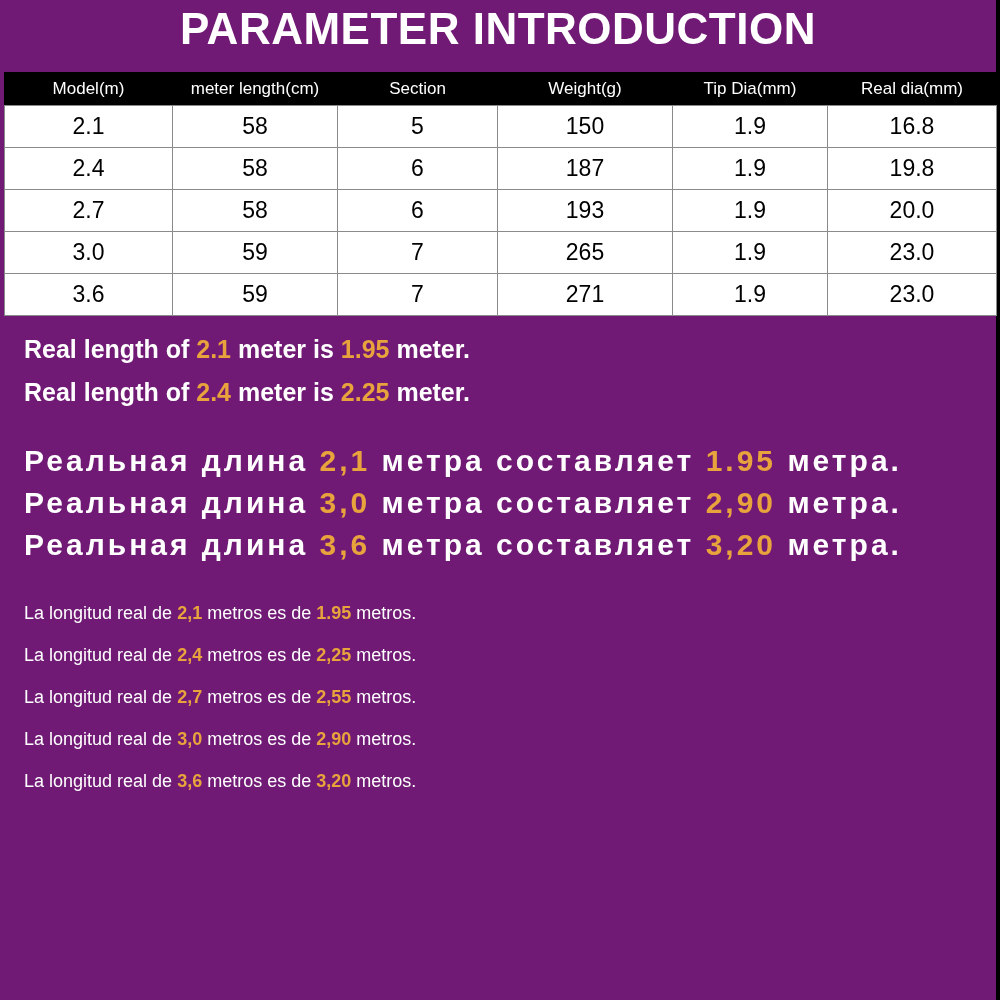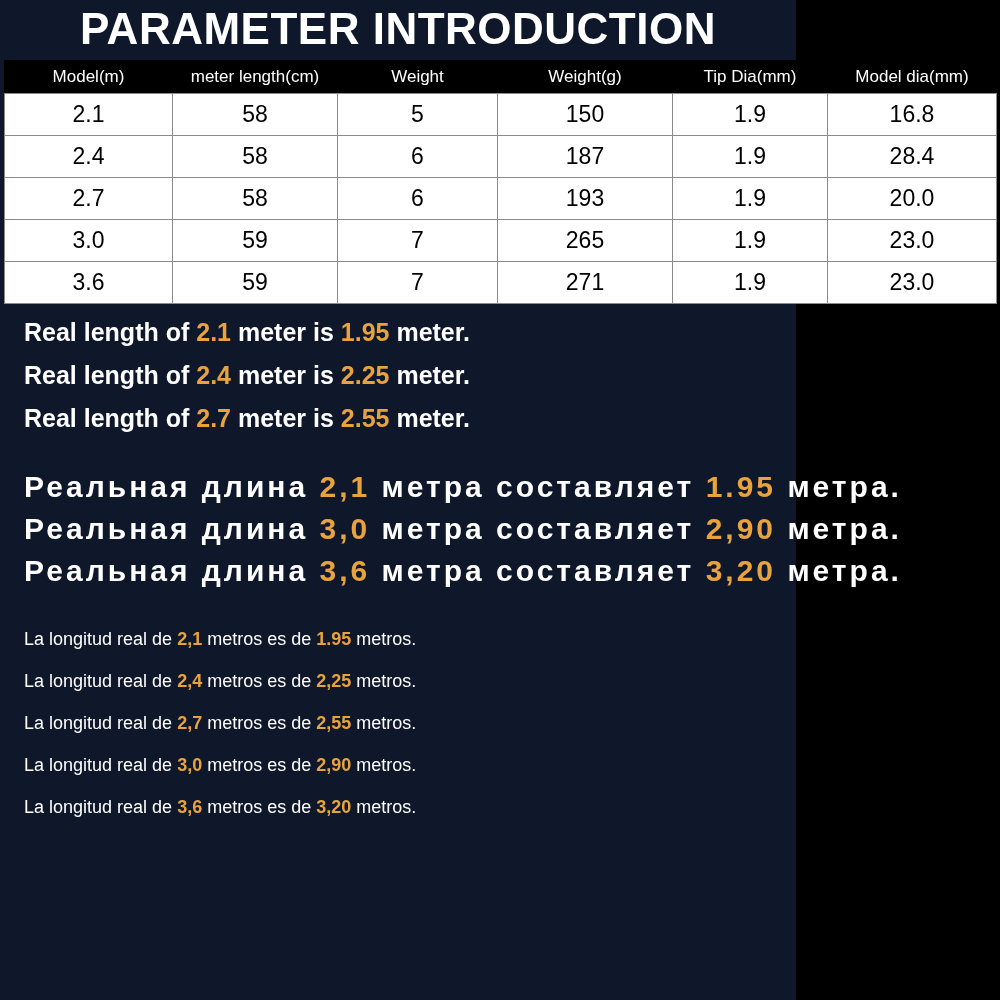--- a/index.html
+++ b/index.html
@@ -8,23 +8,23 @@
     background: #000000;
   }
   body {
     width: 1000px;
     height: 1000px;
     font-family: "Liberation Sans", sans-serif;
     color: #ffffff;
     overflow: hidden;
   }
   .page {
-    width: 796px;
+    width: 996px;
     height: 1000px;
-    background: #0f172a;
+    background: #701a75;
     position: relative;
     box-sizing: border-box;
   }
 
   
   .title {
     text-align: center;
     font-size: 44px;
     font-weight: bold;
     letter-spacing: 0.5px;
@@ -37,21 +37,21 @@
   
   .table-wrap {
     padding: 0 4px;
     box-sizing: border-box;
   }
   table.param {
     width: 992px;
     border-collapse: collapse;
     table-layout: fixed;
     background: #ffffff;
-    margin: 0 auto;
+    margin: 12px auto;
   }
   table.param th, table.param td {
     border: 1px solid #8a8a8a;
     text-align: center;
     color: #000000;
     font-family: "Liberation Sans", sans-serif;
   }
   table.param thead th {
     background: #000000;
     color: #ffffff;
@@ -120,42 +120,42 @@
           <col class="c1">
           <col class="c2">
           <col class="c3">
           <col class="c4">
           <col class="c5">
       </colgroup>
       <thead>
         <tr id="thead-row">
             <th>Model(m)</th>
             <th>meter length(cm)</th>
-            <th>Weight</th>
+            <th>Section</th>
             <th>Weight(g)</th>
             <th>Tip Dia(mm)</th>
-            <th>Model dia(mm)</th>
+            <th>Real dia(mm)</th>
           </tr>
       </thead>
       <tbody id="tbody-rows">
           <tr>
             <td>2.1</td>
             <td>58</td>
             <td>5</td>
             <td>150</td>
             <td>1.9</td>
             <td>16.8</td>
           </tr>
           <tr>
             <td>2.4</td>
             <td>58</td>
             <td>6</td>
             <td>187</td>
             <td>1.9</td>
-            <td>28.4</td>
+            <td>19.8</td>
           </tr>
           <tr>
             <td>2.7</td>
             <td>58</td>
             <td>6</td>
             <td>193</td>
             <td>1.9</td>
             <td>20.0</td>
           </tr>
           <tr>
@@ -174,21 +174,20 @@
             <td>1.9</td>
             <td>23.0</td>
           </tr>
         </tbody>
     </table>
   </div>
 
   <div class="lines block-en" id="block-en">
       <div class="line"><span>Real length of </span><span class="hl">2.1</span><span> meter is </span><span class="hl">1.95</span><span> meter.</span></div>
       <div class="line"><span>Real length of </span><span class="hl">2.4</span><span> meter is </span><span class="hl">2.25</span><span> meter.</span></div>
-      <div class="line"><span>Real length of </span><span class="hl">2.7</span><span> meter is </span><span class="hl">2.55</span><span> meter.</span></div>
     </div>
   <div class="lines block-ru" id="block-ru">
       <div class="line"><span>Реальная длина </span><span class="hl">2,1</span><span> метра составляет </span><span class="hl">1.95</span><span> метра.</span></div>
       <div class="line"><span>Реальная длина </span><span class="hl">3,0</span><span> метра составляет </span><span class="hl">2,90</span><span> метра.</span></div>
       <div class="line"><span>Реальная длина </span><span class="hl">3,6</span><span> метра составляет </span><span class="hl">3,20</span><span> метра.</span></div>
     </div>
   <div class="lines block-es" id="block-es">
       <div class="line"><span>La longitud real de </span><span class="hl">2,1</span><span> metros es de </span><span class="hl">1.95</span><span> metros.</span></div>
       <div class="line"><span>La longitud real de </span><span class="hl">2,4</span><span> metros es de </span><span class="hl">2,25</span><span> metros.</span></div>
       <div class="line"><span>La longitud real de </span><span class="hl">2,7</span><span> metros es de </span><span class="hl">2,55</span><span> metros.</span></div>

